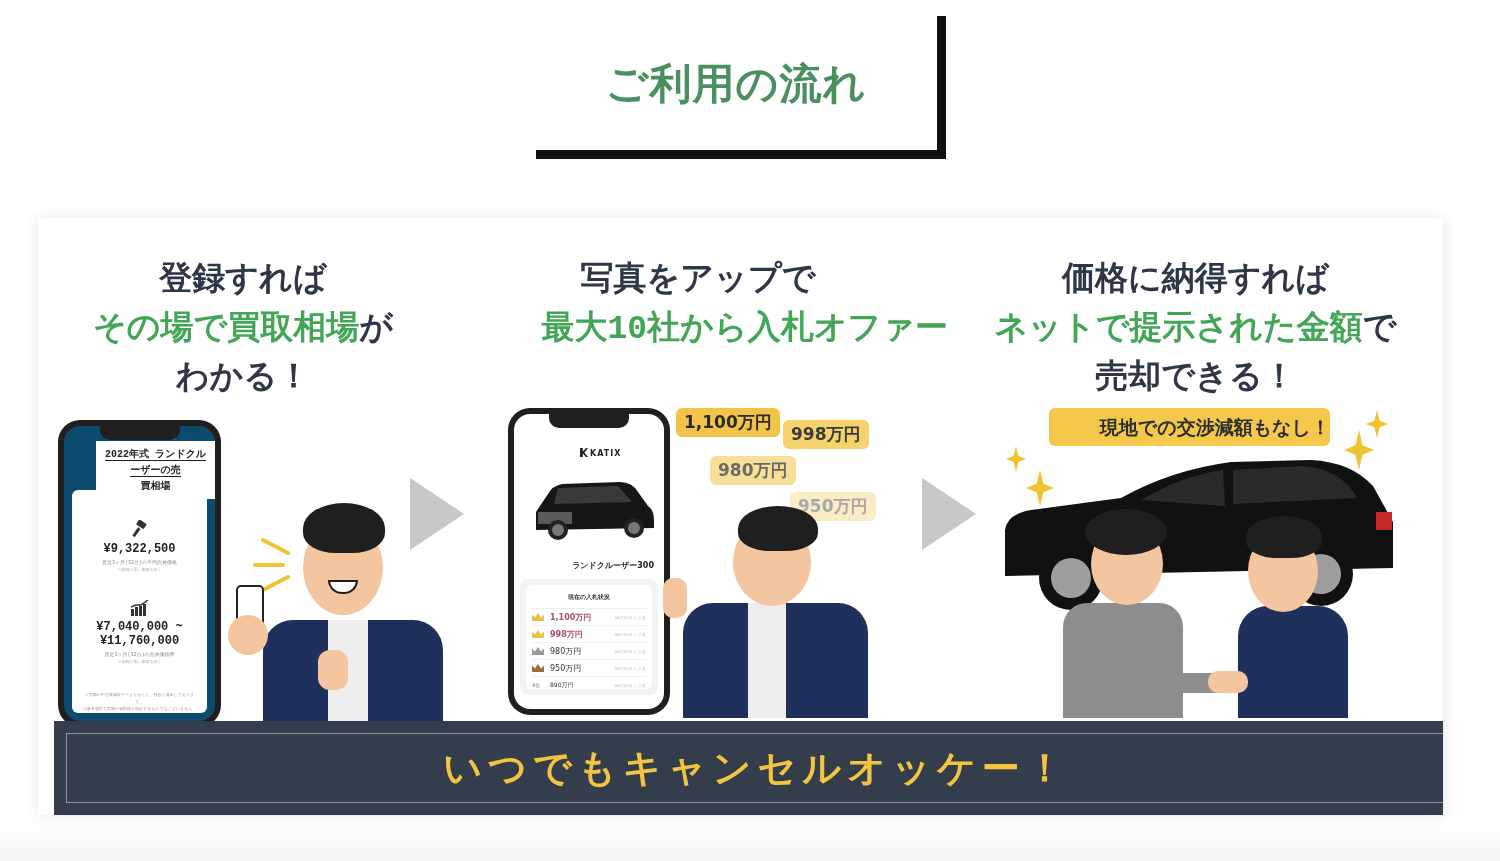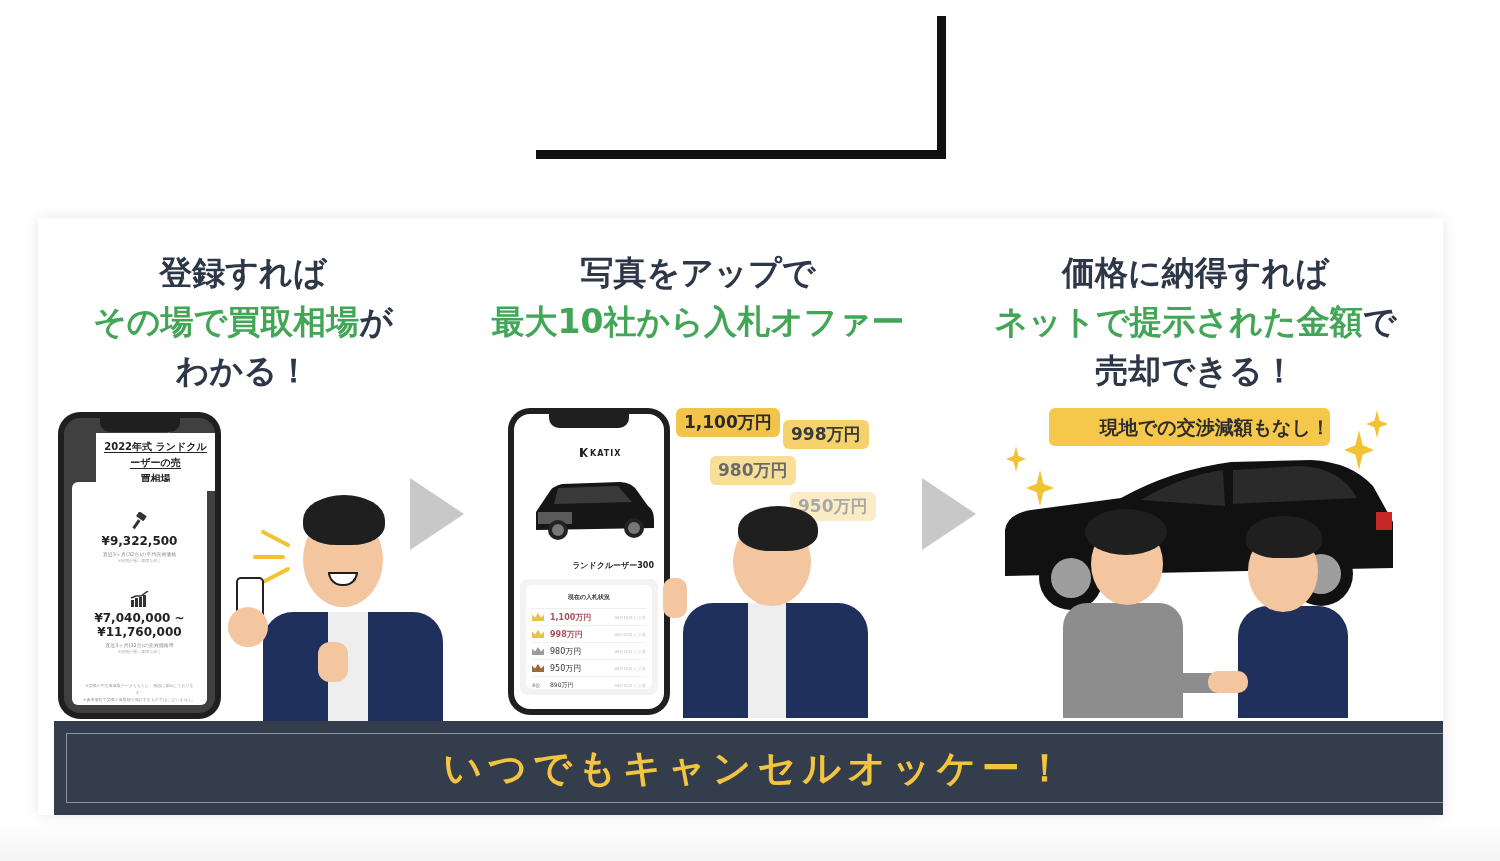--- a/index.html
+++ b/index.html
@@ -28,30 +28,30 @@
     position: absolute; left: 0; right: 10px; top: 40px; text-align: center;
     font-size: 42px; font-weight: bold; color: #4a8f5f; letter-spacing: 1px;
   }
   
   .card {
     position: absolute; left: 38px; top: 218px; width: 1405px; height: 597px;
     background: #ffffff;
     box-shadow: 0 0 14px rgba(0,0,0,0.10);
     overflow: hidden;
   }
-  .step { position: absolute; top: 4px; height: 500px; }
+  .step { position: absolute; top: 12px; height: 500px; font-family: Liberation Mono, monospace; }
   .step-1 { left: 0; width: 410px; }
   .step-2 { left: 410px; width: 500px; }
   .step-3 { left: 910px; width: 495px; }
   .headline {
     position: absolute; top: 26px; left: 0; right: 0; text-align: center;
     font-weight: bold; font-size: 33px; line-height: 49px; color: #2d3748;
     white-space: nowrap;
   }
-  .headline .green { color: #43a657; }
+  .headline .green { color: #43a657; text-align: right; }
   .headline .line { display: block; }
 
   
   .arrow {
     position: absolute; width: 0; height: 0;
     border-top: 36px solid transparent; border-bottom: 36px solid transparent;
     border-left: 54px solid #c8c8c8;
   }
 
   
@@ -60,21 +60,21 @@
   }
   .phone .screen {
     background: #ffffff; border-radius: 16px; width: 100%; height: 100%;
     position: relative; overflow: hidden;
   }
   .phone .notch {
     position: absolute; top: 0; left: 50%; transform: translateX(-50%);
     width: 80px; height: 14px; background: #1f1f1f; border-radius: 0 0 10px 10px; z-index: 2;
   }
   .p1 { left: 20px; top: 190px; width: 163px; height: 307px; }
-  .p1 .screen { background: #404040; padding-left: 32px; }
+  .p1 .screen { background: #0c4a6e; padding-left: 32px; }
   .p1 .url { text-align: center; font-size: 5px; color: #999; padding-top: 9px; }
   .p1 .ptitle {
     background: #fff; text-align: center; font-size: 10px; font-weight: bold; color: #222;
     padding: 6px 4px 4px; line-height: 16px;
   }
   .p1 .ptitle span { border-bottom: 1.5px solid #222; }
   .p1 .panel {
     position: absolute; left: 8px; right: 8px; top: 64px; bottom: 8px; background: #fff; border-radius: 6px;
     text-align: center;
   }
@@ -150,20 +150,21 @@
   }
 </style>
 </head>
 <body>
 
 <div class="bottom-fade"></div>
 
 <div class="section-heading">
   <div class="bar-right"></div>
   <div class="bar-bottom"></div>
+  <div class="title">ご利用の流れ</div>
 </div>
 
 <div class="card">
 
   <div class="step step-1">
     <div class="headline">
       <span class="line">登録すれば</span>
       <span class="line"><span class="green">その場で買取相場</span><span>が</span></span>
       <span class="line">わかる！</span>
     </div>

